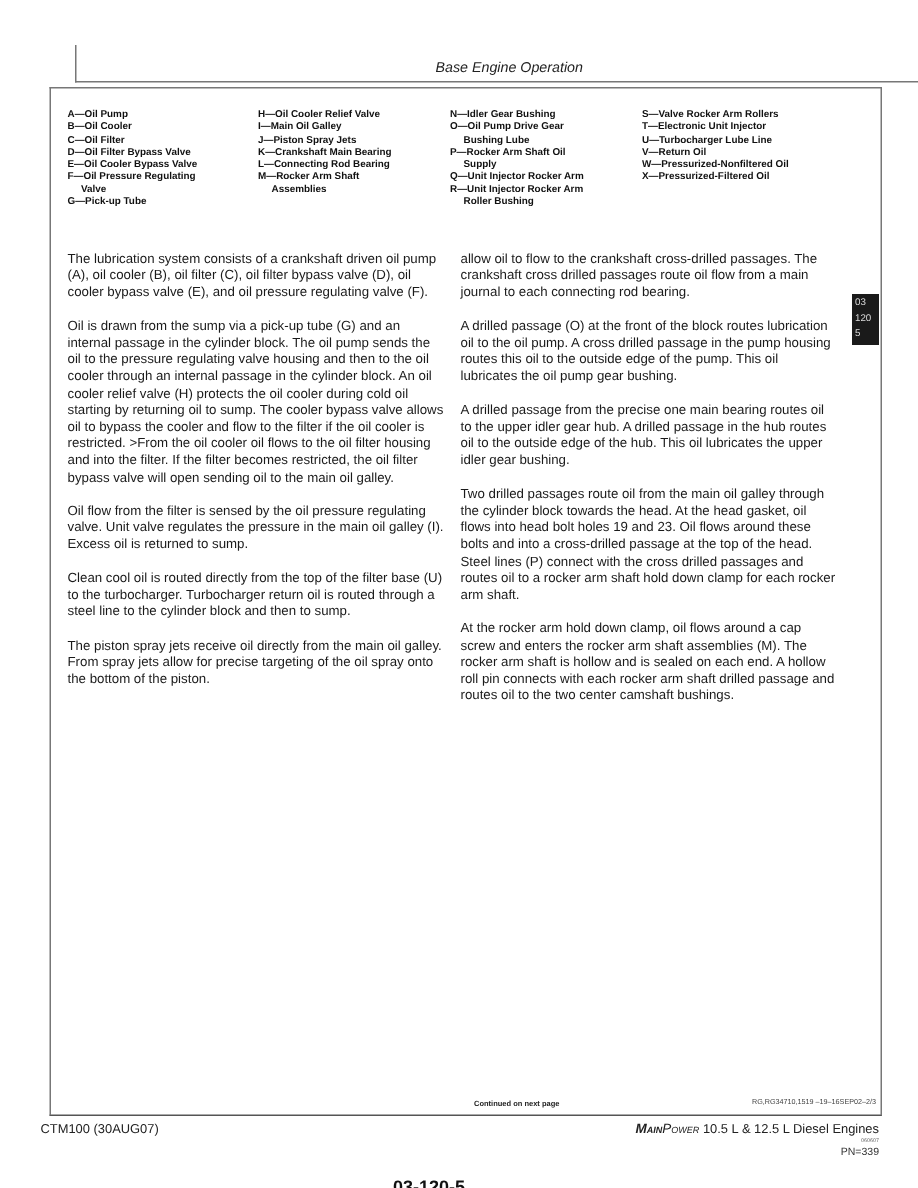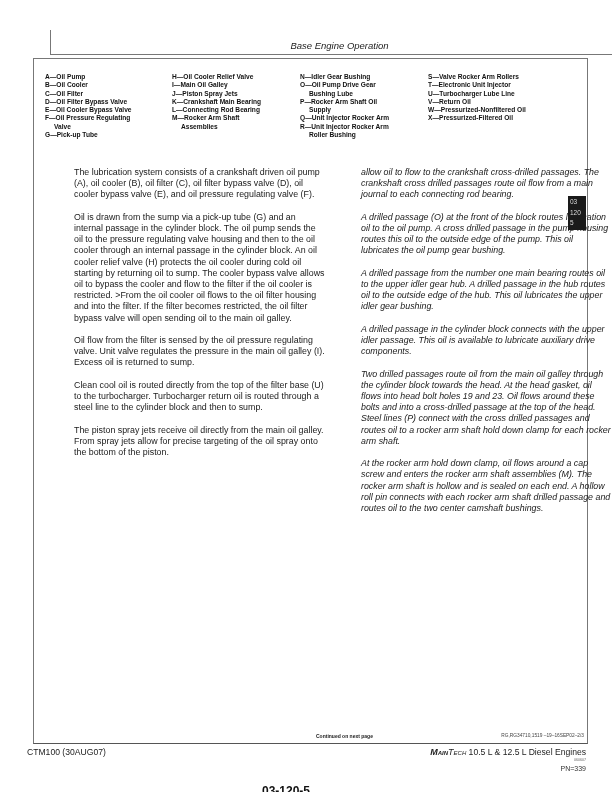--- a/index.html
+++ b/index.html
@@ -24,24 +24,24 @@
     position: absolute; top: 73px; font-size: 6.6px; font-weight: bold; line-height: 8.3px; color: #111;
   }
   .legend .item { display: block; }
   .legend .item .cont { display: block; padding-left: 9px; }
   #leg-col-0 { left: 45px; width: 125px; }
   #leg-col-1 { left: 172px; width: 125px; }
   #leg-col-2 { left: 300px; width: 125px; }
   #leg-col-3 { left: 428px; width: 150px; }
 
   .col {
-    position: absolute; top: 167px; width: 252px; font-size: 8.85px; line-height: 11.2px; color: #1a1a1a; margin-left: 29px;
+    position: absolute; top: 167px; width: 252px; font-size: 8.85px; line-height: 11.2px; color: #1a1a1a;
   }
   #col-left { left: 45px; }
-  #col-right { left: 332px; top: 167px; font-style: italic; }
+  #col-right { left: 307px; top: 167px; }
   .col p { margin: 0 0 11.2px 0; }
 
   .side-tab {
     position: absolute; left: 568px; top: 196px; width: 18px; height: 34px; background: #1a1a1a;
     color: #ddd; font-size: 6.5px; line-height: 10.5px; padding-left: 2px; padding-top: 1px; box-sizing: border-box;
   }
   .side-tab span { display: block; }
 
   .continued {
     position: absolute; left: 316px; top: 733px; font-size: 5px; font-weight: bold; color: #222;
@@ -114,34 +114,33 @@
 <div class="col" id="col-left">
     <p>The lubrication system consists of a crankshaft driven oil pump (A), oil cooler (B), oil filter (C), oil filter bypass valve (D), oil cooler bypass valve (E), and oil pressure regulating valve (F).</p>
     <p>Oil is drawn from the sump via a pick-up tube (G) and an internal passage in the cylinder block. The oil pump sends the oil to the pressure regulating valve housing and then to the oil cooler through an internal passage in the cylinder block. An oil cooler relief valve (H) protects the oil cooler during cold oil starting by returning oil to sump. The cooler bypass valve allows oil to bypass the cooler and flow to the filter if the oil cooler is restricted. &gt;From the oil cooler oil flows to the oil filter housing and into the filter. If the filter becomes restricted, the oil filter bypass valve will open sending oil to the main oil galley.</p>
     <p>Oil flow from the filter is sensed by the oil pressure regulating valve. Unit valve regulates the pressure in the main oil galley (I). Excess oil is returned to sump.</p>
     <p>Clean cool oil is routed directly from the top of the filter base (U) to the turbocharger. Turbocharger return oil is routed through a steel line to the cylinder block and then to sump.</p>
     <p>The piston spray jets receive oil directly from the main oil galley. From spray jets allow for precise targeting of the oil spray onto the bottom of the piston.</p>
   </div>
 <div class="col" id="col-right">
     <p>allow oil to flow to the crankshaft cross-drilled passages. The crankshaft cross drilled passages route oil flow from a main journal to each connecting rod bearing.</p>
     <p>A drilled passage (O) at the front of the block routes lubrication oil to the oil pump. A cross drilled passage in the pump housing routes this oil to the outside edge of the pump. This oil lubricates the oil pump gear bushing.</p>
-    <p>A drilled passage from the number one main bearing routes oil to the upper idler gear hub. A drilled passage in the hub routes oil to the outside edge of the hub. This oil lubricates the upper idler gear bushing.</p>
-    <p>A drilled passage in the cylinder block connects with the upper idler passage. This oil is available to lubricate auxiliary drive components.</p>
+    <p>A drilled passage from the precise one main bearing routes oil to the upper idler gear hub. A drilled passage in the hub routes oil to the outside edge of the hub. This oil lubricates the upper idler gear bushing.</p>
     <p>Two drilled passages route oil from the main oil galley through the cylinder block towards the head. At the head gasket, oil flows into head bolt holes 19 and 23. Oil flows around these bolts and into a cross-drilled passage at the top of the head. Steel lines (P) connect with the cross drilled passages and routes oil to a rocker arm shaft hold down clamp for each rocker arm shaft.</p>
     <p>At the rocker arm hold down clamp, oil flows around a cap screw and enters the rocker arm shaft assemblies (M). The rocker arm shaft is hollow and is sealed on each end. A hollow roll pin connects with each rocker arm shaft drilled passage and routes oil to the two center camshaft bushings.</p>
   </div>
 
 <div class="side-tab">
   <span>03</span>
   <span>120</span>
   <span>5</span>
 </div>
 
 <div class="continued">Continued on next page</div>
 <div class="ref-code">RG,RG34710,1519   –19–16SEP02–2/3</div>
 
 <div class="footer-left">CTM100 (30AUG07)</div>
 <div class="footer-center">03-120-5</div>
 <div class="footer-right">
-  <span class="brand"><span>Main</span><span class="tech">Tech</span></span><span> 10.5 L &amp; 12.5 L Diesel Engines</span>
+  <span class="brand"><span>Main</span><span class="tech">Power</span></span><span> 10.5 L &amp; 12.5 L Diesel Engines</span>
 </div>
 <div class="tiny-code">060607</div>
 <div class="pn">PN=339</div>
 
 </body></html>

